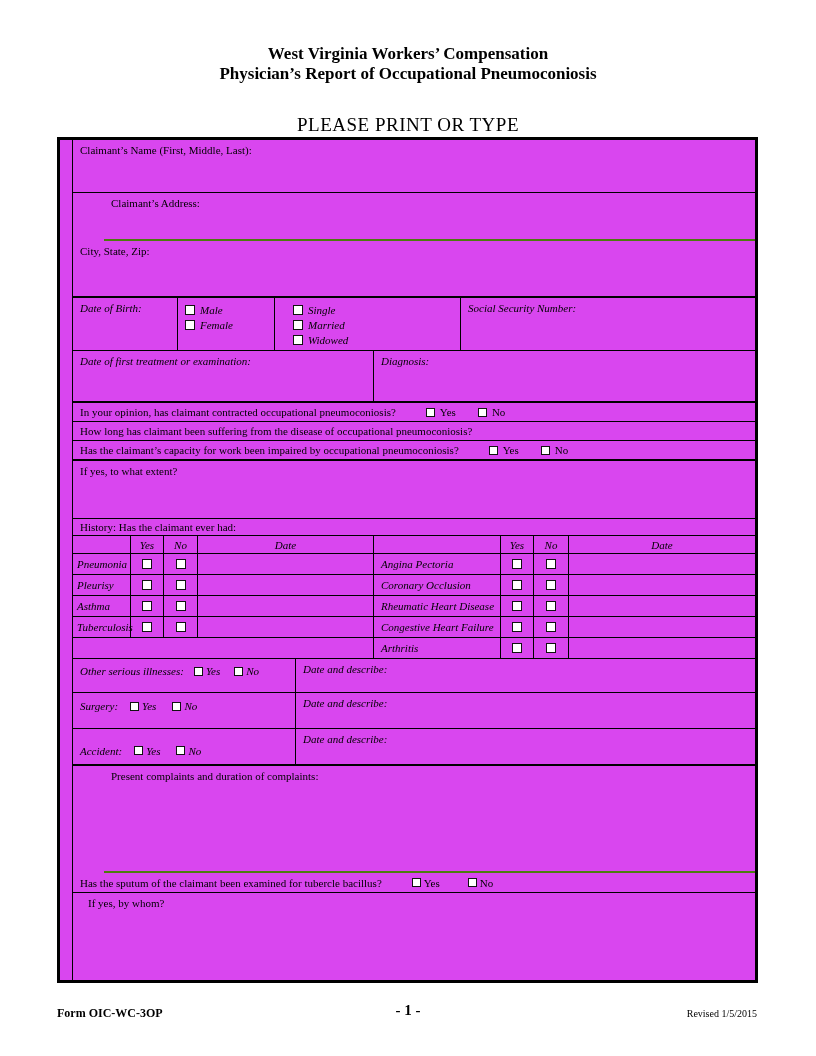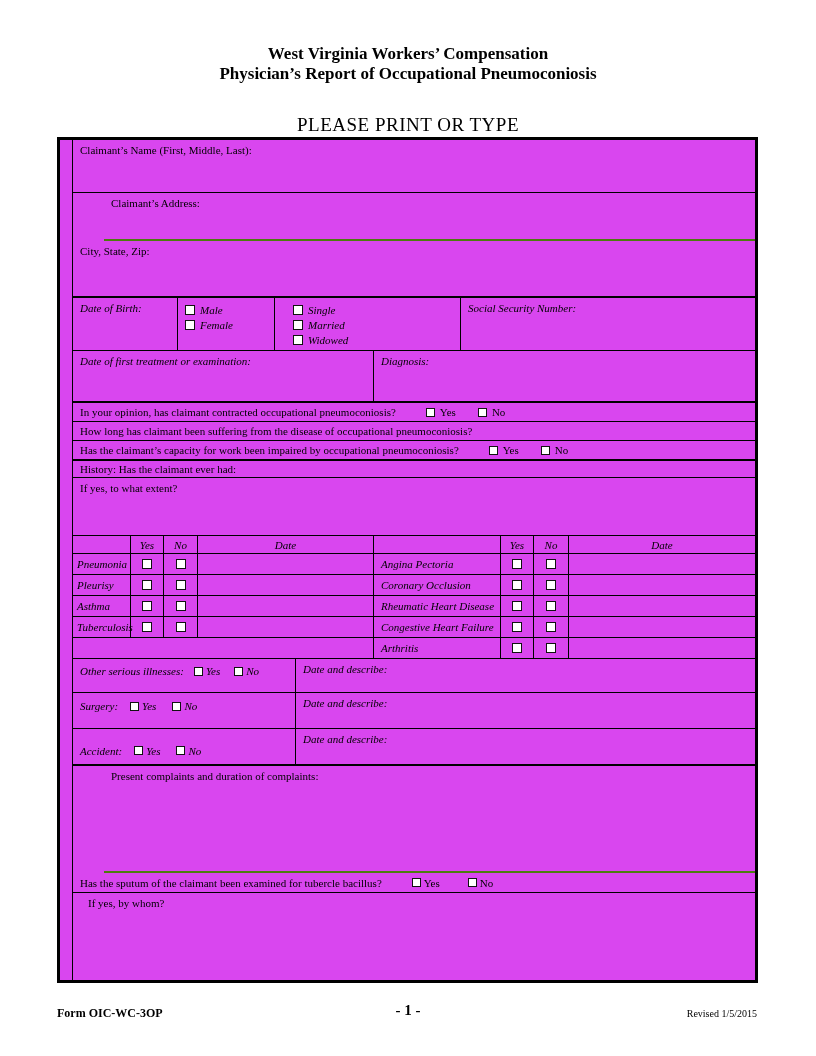--- a/index.html
+++ b/index.html
@@ -130,26 +130,26 @@
     <span class="yesno">
           <span class="cb" style="width:9px;height:9px;"></span>
           <span>Yes</span>
         </span>
     <span class="yesno">
           <span class="cb" style="width:9px;height:9px;"></span>
           <span>No</span>
         </span>
   </div>
 
+  <div class="row lbl" style="height:58px;">
+    <span>If yes, to what extent?</span>
+  </div>
+
   <div class="row lbl" style="height:17px; padding-top:2px;">
     <span>History: Has the claimant ever had:</span>
-  </div>
-
-  <div class="row lbl" style="height:58px;">
-    <span>If yes, to what extent?</span>
   </div>
 
   <div class="row cols" style="height:18px;">
     <div class="h-head" style="width:58px;"></div>
     <div class="h-head" style="width:33px;">Yes</div>
     <div class="h-head" style="width:34px;">No</div>
     <div class="h-head" style="width:176px;">Date</div>
     <div class="h-head" style="width:127px;"></div>
     <div class="h-head" style="width:33px;">Yes</div>
     <div class="h-head" style="width:35px;">No</div>

